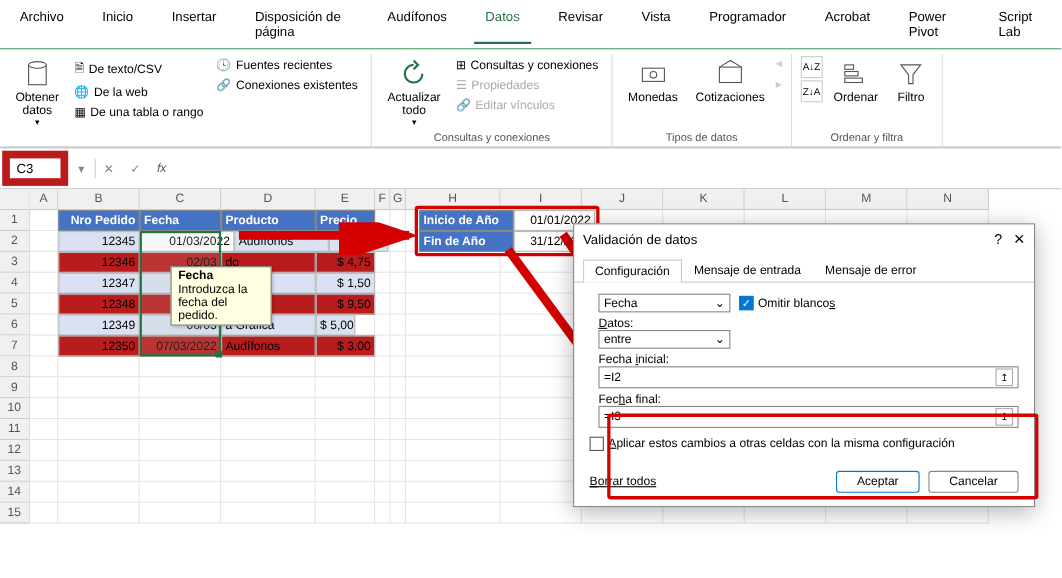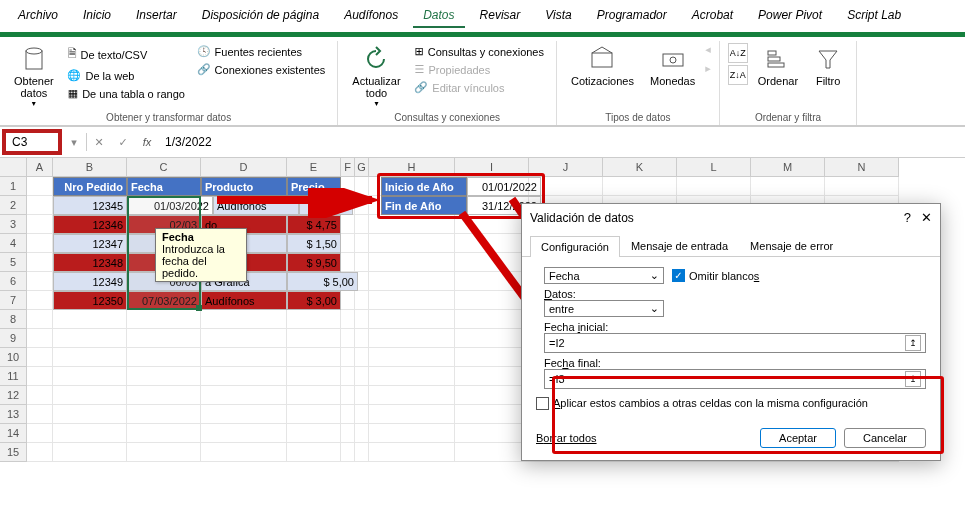--- a/index.html
+++ b/index.html
@@ -1,36 +1,36 @@
 <!DOCTYPE html>
 <html><head>
 <meta charset="utf-8">
 <style>
 * { margin: 0; padding: 0; box-sizing: border-box; font-family: 'Segoe UI', sans-serif; }
 body { background: #fff; width: 965px; height: 525px; overflow: hidden; position: relative; font-size: 11px; }
 
-.menubar { display: flex; gap: 5px; padding: 4px 8px; border-bottom: 5px solid #15803d; font-style: italic; }
+.menubar { display: flex; gap: 15px; padding: 4px 8px; border-bottom: 1px solid #15803d; }
 .menubar > div { padding: 4px 10px; cursor: pointer; font-size: 12px; }
 .menubar > div.active { border-bottom: 2px solid #217346; color: #217346; }
 
 .ribbon { display: flex; border-bottom: 2px solid #ccc; padding: 4px 0 0 0; background: #fff; }
 .ribbon-group { border-right: 1px solid #ddd; padding: 2px 8px 2px 8px; display: flex; flex-direction: column; }
 .ribbon-group-content { display: flex; gap: 4px; align-items: flex-start; flex: 1; }
 .ribbon-group-label { font-size: 10px; text-align: center; color: #555; padding-top: 2px; }
 .ribbon-btn-lg { display: flex; flex-direction: column; align-items: center; padding: 2px 6px; cursor: pointer; font-size: 11px; }
 .ribbon-btn-lg svg { margin-bottom: 2px; }
 .ribbon-btn-dropdown { font-size: 8px; }
 .ribbon-col { display: flex; flex-direction: column; gap: 1px; }
 .ribbon-btn-sm { display: flex; align-items: center; gap: 4px; padding: 2px 4px; cursor: pointer; font-size: 11px; white-space: nowrap; }
 .ribbon-btn-sm.disabled { color: #aaa; }
 .az-sort { display: flex; flex-direction: column; gap: 2px; }
 .az { border: 1px solid #ccc; width: 20px; height: 20px; display:flex; align-items:center; justify-content:center; font-size:9px;}
 
 .formula-bar { display: flex; align-items: center; border-bottom: 1px solid #ccc; padding: 2px; }
-.name-box { width: 60px; border: 4px solid #b91c1c; padding: 2px 6px; font-size: 12px; }
+.name-box { width: 60px; border: 7px solid #b91c1c; padding: 2px 6px; font-size: 12px; }
 .fb-btn { width: 24px; text-align: center; color: #888; cursor: pointer; }
 .fb-fx { font-style: italic; color: #555; cursor: pointer; width: 24px; text-align:center; }
 .formula-input { flex: 1; padding: 2px 6px; font-size: 12px; }
 
 .grid-area { display: flex; position: relative; }
 .row-headers { display: flex; flex-direction: column; border-right: 1px solid #ccc; }
 .corner { width: 26px; height: 19px; background: #f0f0f0; border-bottom: 1px solid #ccc; }
 .row-h { width: 26px; height: 19px; background: #f0f0f0; border-bottom: 1px solid #ccc; text-align: center; font-size: 11px; line-height: 19px; color: #555; }
 
 .cols-and-cells { flex: 1; }
@@ -126,21 +126,20 @@
         <div class="ribbon-btn-sm">
             <span>🕓</span>
             <span>Fuentes recientes</span>
           </div>
         <div class="ribbon-btn-sm">
             <span>🔗</span>
             <span>Conexiones existentes</span>
           </div>
       </div>
     </div>
-    <div class="ribbon-group-label">Obtener y transformar datos</div>
   </div>
 
   <div class="ribbon-group">
     <div class="ribbon-group-content">
       <div class="ribbon-btn-lg">
         <svg width="28" height="28" viewBox="0 0 28 28">
             <path d="M14 6 a8 8 0 1 0 8 8" fill="none" stroke="#217346" stroke-width="2"></path>
             <path d="M14 2 l4 4 -4 4" fill="none" stroke="#217346" stroke-width="2"></path>
           </svg>
         <span style="white-space:pre;text-align:center">Actualizar
@@ -162,31 +161,31 @@
           </div>
       </div>
     </div>
     <div class="ribbon-group-label">Consultas y conexiones</div>
   </div>
 
   <div class="ribbon-group">
     <div class="ribbon-group-content">
       <div class="ribbon-btn-lg">
         <svg width="28" height="28" viewBox="0 0 28 28">
+            <rect x="4" y="9" width="20" height="12" fill="none" stroke="#555"></rect>
+            <circle cx="14" cy="15" r="3" fill="none" stroke="#555"></circle>
+          </svg>
+        <span>Monedas</span>
+      </div>
+      <div class="ribbon-btn-lg">
+        <svg width="28" height="28" viewBox="0 0 28 28">
             <rect x="4" y="8" width="20" height="14" fill="none" stroke="#555"></rect>
             <path d="M4 8 L14 2 L24 8" fill="none" stroke="#555"></path>
           </svg>
         <span>Cotizaciones</span>
-      </div>
-      <div class="ribbon-btn-lg">
-        <svg width="28" height="28" viewBox="0 0 28 28">
-            <rect x="4" y="9" width="20" height="12" fill="none" stroke="#555"></rect>
-            <circle cx="14" cy="15" r="3" fill="none" stroke="#555"></circle>
-          </svg>
-        <span>Monedas</span>
       </div>
       <div class="ribbon-col" style="justify-content:center;gap:6px">
         <span style="color:#ccc">◂</span>
         <span style="color:#ccc">▸</span>
       </div>
     </div>
     <div class="ribbon-group-label">Tipos de datos</div>
   </div>
 
   <div class="ribbon-group">
@@ -214,21 +213,20 @@
   </div>
 </div>
 
 <div class="formula-bar">
   <div class="name-box">C3</div>
   <div class="fb-btn">▾</div>
   <div style="width:1px;height:18px;background:#ccc"></div>
   <div class="fb-btn">✕</div>
   <div class="fb-btn">✓</div>
   <div class="fb-fx">fx</div>
-  <div class="formula-input">1/3/2022</div>
 </div>
 
 <div class="grid-area">
   <div class="row-headers">
     <div class="corner"></div>
     <div id="row-headers">
         <div class="row-h">1</div>
         <div class="row-h">2</div>
         <div class="row-h">3</div>
         <div class="row-h">4</div>
@@ -533,21 +531,21 @@
         <div class="row">
           <div class="cell td-border td-band0 r" style="width: 74px;">12348</div>
           <div class="cell td-border td-band0 r" style="width: 74px;">04/03</div>
           <div class="cell td-border td-band0" style="width: 86px;">or</div>
           <div class="cell td-border td-band0 r" style="width: 54px;">$ 9,50</div>
         </div>
         <div class="row">
           <div class="cell td-border td-band1 r" style="width: 74px;">12349</div>
           <div class="cell td-border td-band1 r" style="width: 74px;">06/03</div>
           <div class="cell td-border td-band1" style="width: 86px;">a Gráfica</div>
-          <div class="cell td-border td-band1 r" style="width: 71px;">$ 5,00</div>
+          <div class="cell td-border td-band1 r" style="width: 36px;">$ 5,00</div>
         </div>
         <div class="row">
           <div class="cell td-border td-band0 r" style="width: 74px;">12350</div>
           <div class="cell td-border td-band0 r" style="width: 74px;">07/03/2022</div>
           <div class="cell td-border td-band0" style="width: 86px;">Audífonos</div>
           <div class="cell td-border td-band0 r" style="width: 54px;">$ 3,00</div>
         </div>
       </div>
 
     <div id="table2" style="position:absolute;top:19px;left:354px">

